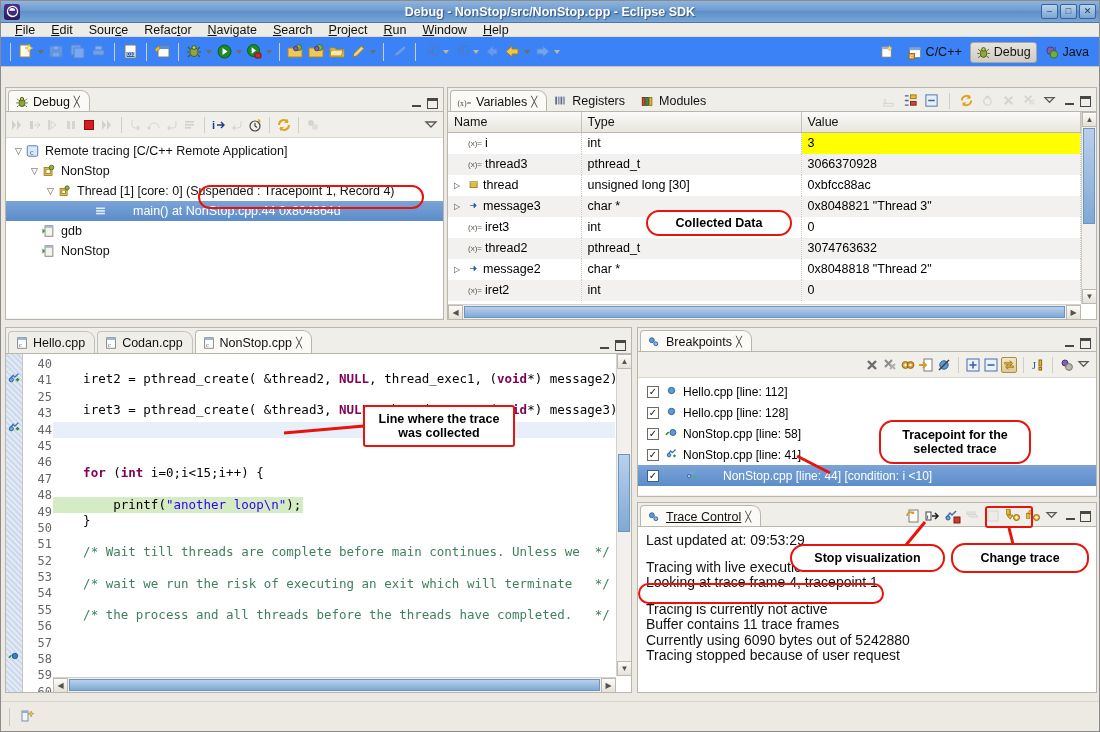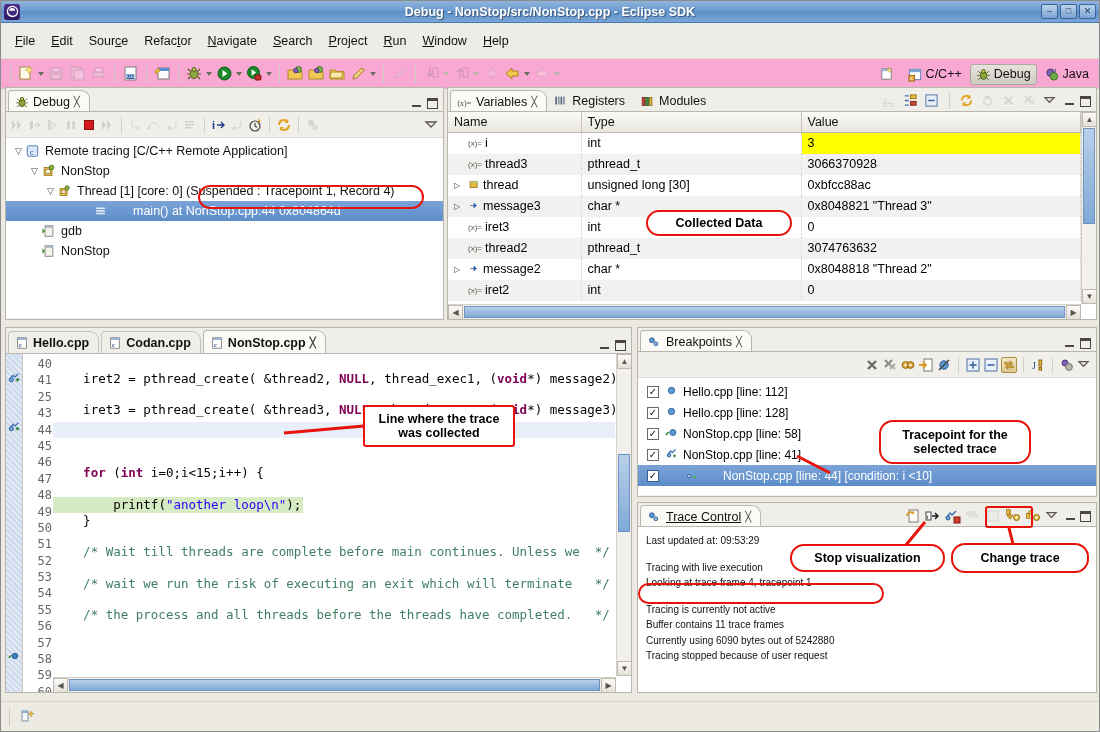--- a/index.html
+++ b/index.html
@@ -44,30 +44,30 @@
   .win-btn {
     width:17px; height:15px;
     border:1px solid #39639c;
     background: linear-gradient(to bottom,#bcd4ec,#7ba3d2);
     color:#1b3a63; font-size:9px; line-height:13px; text-align:center;
     border-radius:2px;
   }
 
   
   .menubar {
-    height: 36px; background:#eeece6;
+    height: 14px; background:#eeece6;
     display:flex; align-items:center; padding-left:6px;
     border-bottom:1px solid #dedbd3;
   }
   .menu-item { padding:2px 8px; font-size:12.5px; color:#111; }
   .menu-item u { text-decoration: underline; }
 
   
   .toolbar {
-    height:30px; background:#f9a8d4;
+    height:30px; background:#3b82f6;
     display:flex; align-items:center; padding-left:4px;
     border-bottom:1px solid #c8c5bd;
     position:relative;
   }
   .tb-sep { width:1px; height:18px; background:#cfccc4; margin:0 5px; }
   .tb-btn { display:flex; align-items:center; padding:1px 2px; height:22px;}
   .tb-ico { width:17px; height:17px; position:relative; }
   .caret { width:0;height:0;border-left:3px solid transparent;border-right:3px solid transparent;border-top:4px solid #6f6c64; margin-left:3px;}
   .caret.dim { border-top-color:#b9b6ae; }
 
@@ -193,21 +193,21 @@
   }
   .cline { height:16.4px; line-height:16.4px; }
   .cline.marked { background:#d5ebc3; }
   .rowhl { position:absolute; left:47px; right:16px; height:16.4px; background:#e8eff9; }
   .kw { color:#7f0055; font-weight:bold; }
   .str { color:#2a00ff; }
   .cmt { color:#3f7f5f; }
   .fn  { color:#000; }
 
   
-  .trace-text { padding:6px 8px; font-size:10px; color:#111; line-height:15.5px; }
+  .trace-text { padding:6px 8px; font-size:14px; color:#111; line-height:15.5px; }
   .trace-text .blank { height:11px; }
 
   
   .statusbar {
     position:absolute; left:0; right:0; bottom:0; height:30px;
     background:#edeae4; border-top:1px solid #d8d4cc;
     display:flex; align-items:center; padding-left:8px;
   }
   .status-sep{width:1px;height:18px;background:#cbc7bf;margin-right:10px;}
 
@@ -828,21 +828,21 @@
 
       <div class="hsb" style="right:15px;">
         <div class="sb-arrow" style="left:0;">◀</div>
         <div class="sb-thumb" style="left:16px;right:16px;top:1px;bottom:1px;"></div>
         <div class="sb-arrow" style="right:0;">▶</div>
       </div>
     </div>
   </div>
 
   <div class="view" style="left:4px; top:326px; width:627px; height:366px; border:1px solid #b9b6ae;">
-    <div class="view-tabs" style="height:26px;font-weight:bold;">
+    <div class="view-tabs" style="height:26px;">
       <div class="vtab" style="margin-left:2px;border:1px solid #c4c1b9;border-bottom:none;background:#f0eee8;height:23px;">
         <span class="tb-ico" style="width:14px;height:14px"><svg width="14" height="14" viewBox="0 0 16 16">
               <rect x="3" y="2" width="10" height="12" fill="#fff" stroke="#7d7d7d"></rect>
               <rect x="3" y="2" width="10" height="2.5" fill="#9cb4d4"></rect>
               <text x="4.5" y="12" font-size="7" fill="#2a4d80" font-family="serif">c</text>
             </svg></span>
         <span>Hello.cpp</span>
       </div>
       <div class="vtab" style="margin-left:2px;border:1px solid #c4c1b9;border-bottom:none;background:#f0eee8;height:23px;">
         <span class="tb-ico" style="width:14px;height:14px"><svg width="14" height="14" viewBox="0 0 16 16">

